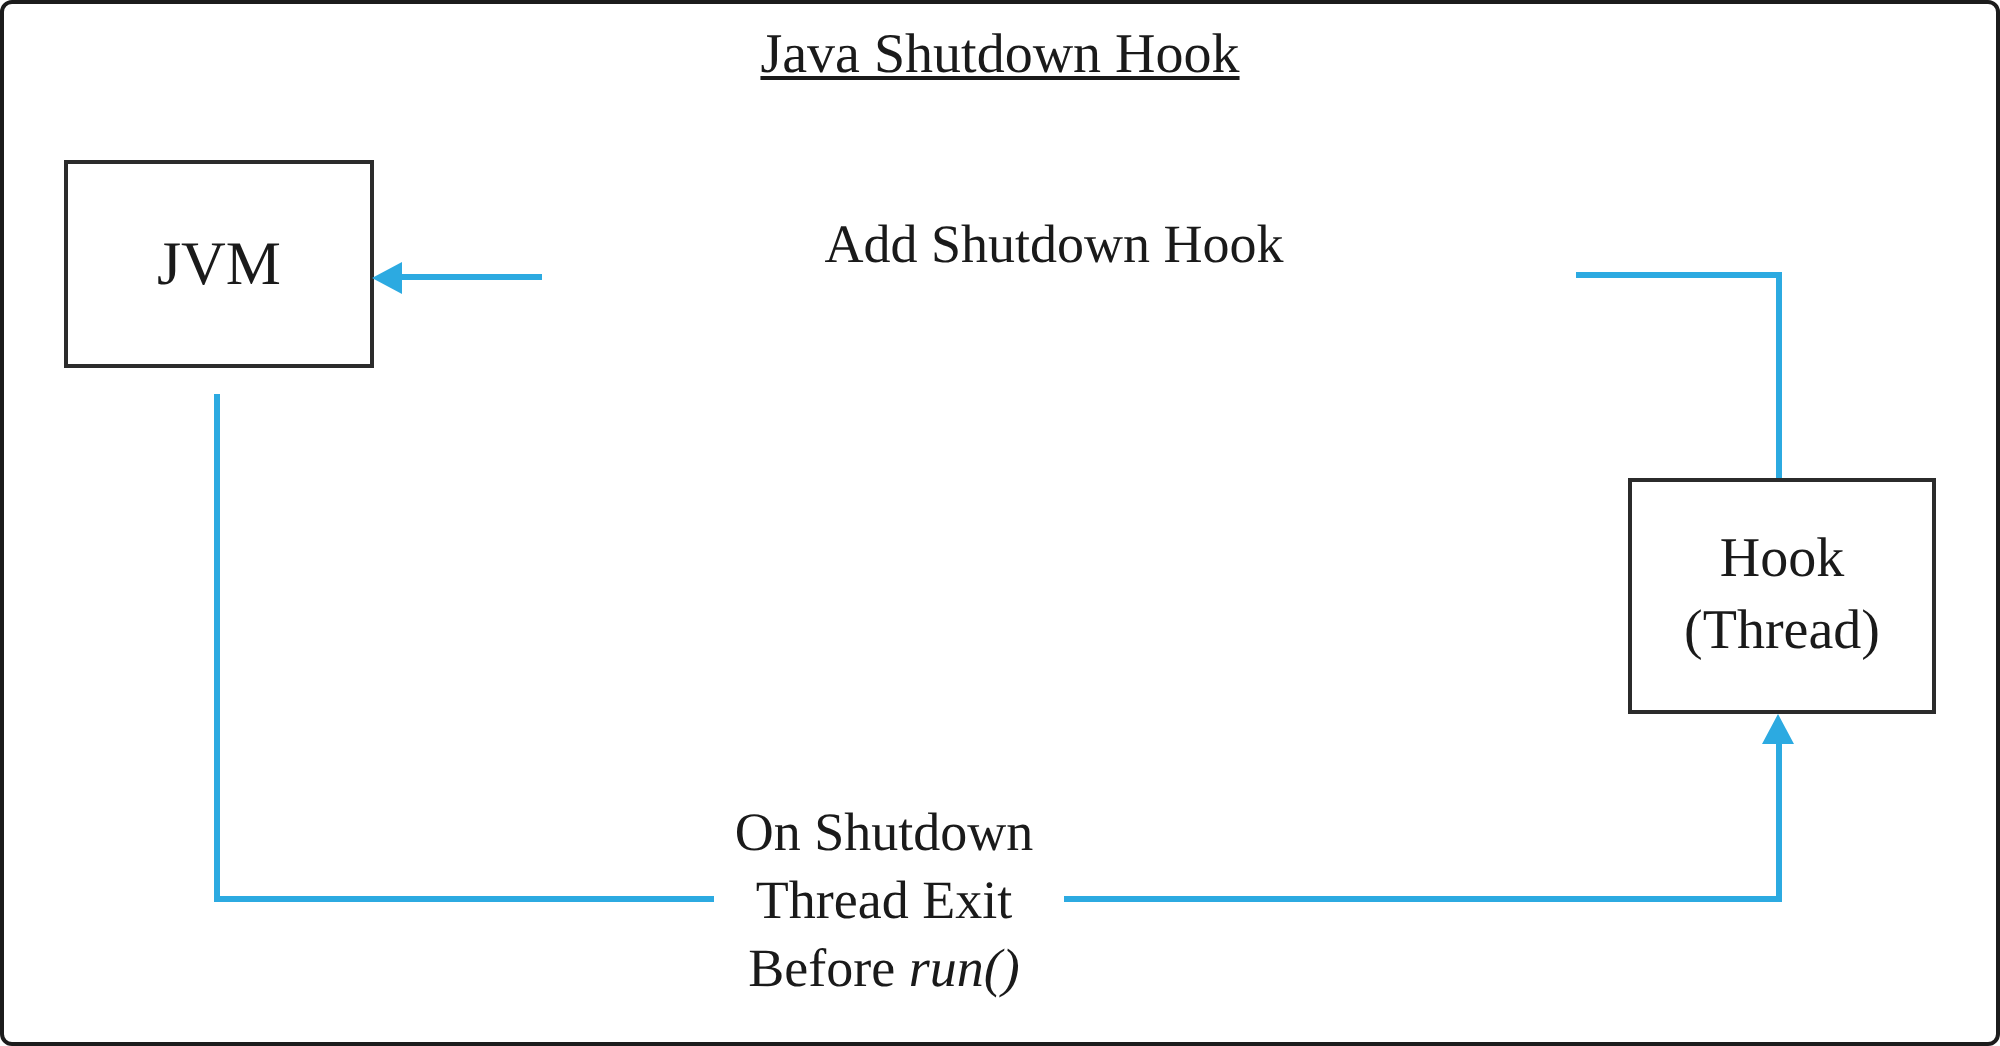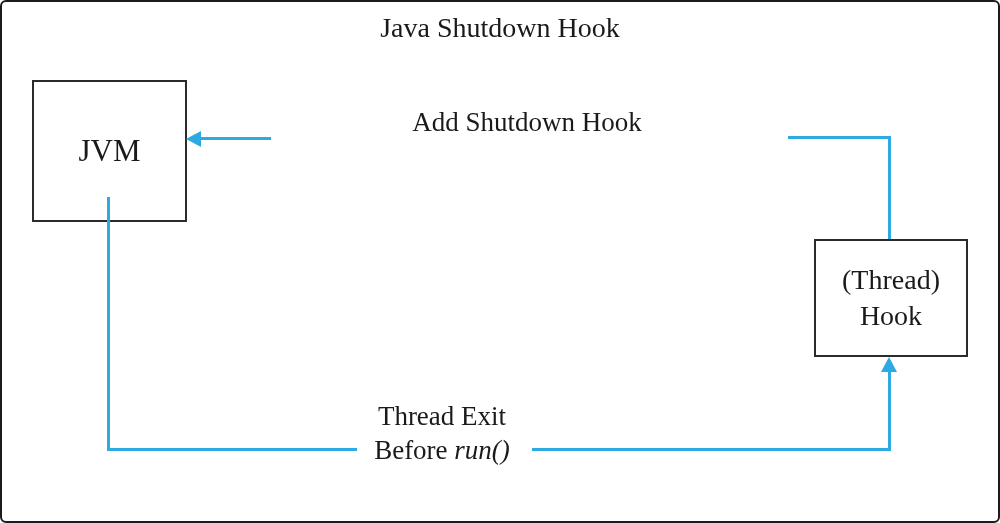--- a/index.html
+++ b/index.html
@@ -14,35 +14,36 @@
     font-family: "Liberation Serif", "DejaVu Serif", serif;
     color: var(--ink, #1a1a1a);
     overflow: hidden;
   }
   .title {
     position: absolute;
     left: 0; right: 0; top: 10px;
     text-align: center;
     font-size: 28px;
     white-space: nowrap;
+    text-decoration: underline;
   }
   .node {
     position: absolute;
     background: var(--bg, #ffffff);
     border: 2px solid var(--box-border, #2b2b2b);
     box-sizing: border-box;
     display: flex;
     flex-direction: column;
     align-items: center;
     justify-content: center;
     text-align: center;
   }
   .node-jvm {
     left: 30px; top: 78px;
-    width: 155px; height: 142px;
+    width: 155px; height: 104px;
     font-size: 31px;
   }
   .node-hook {
     left: 812px; top: 237px;
     width: 154px; height: 118px;
     font-size: 28px;
     line-height: 36px;
   }
   .edge {
     position: absolute;
@@ -79,37 +80,38 @@
 
 <div class="canvas">
 
   <div class="title">Java Shutdown Hook</div>
 
   <div class="node node-jvm">
     <span>JVM</span>
   </div>
 
   <div class="node node-hook">
+    <span>Hook</span>
     <span>(Thread)</span>
-    <span>Hook</span>
   </div>
 
   <div class="arrowhead arrowhead-left" style="left:184px; top:129px;"></div>
   <div class="edge" style="left:198px; top:135px; width:71px; height:3px;"></div>
   <div class="edge" style="left:786px; top:134px; width:103px; height:3px;"></div>
   <div class="edge" style="left:886px; top:134px; width:3px; height:103px;"></div>
 
   <div class="label-block label-top">
     <div>Add Shutdown Hook</div>
   </div>
 
   <div class="edge" style="left:105px; top:195px; width:3px; height:254px;"></div>
   <div class="edge" style="left:105px; top:446px; width:250px; height:3px;"></div>
   <div class="edge" style="left:530px; top:446px; width:359px; height:3px;"></div>
   <div class="edge" style="left:886px; top:369px; width:3px; height:80px;"></div>
   <div class="arrowhead arrowhead-up" style="left:879px; top:355px;"></div>
 
   <div class="label-block label-bottom">
+    <div>On Shutdown</div>
     <div>Thread Exit</div>
     <div><span>Before </span><span class="code">run()</span></div>
   </div>
 
 </div>
 
 </body></html>

